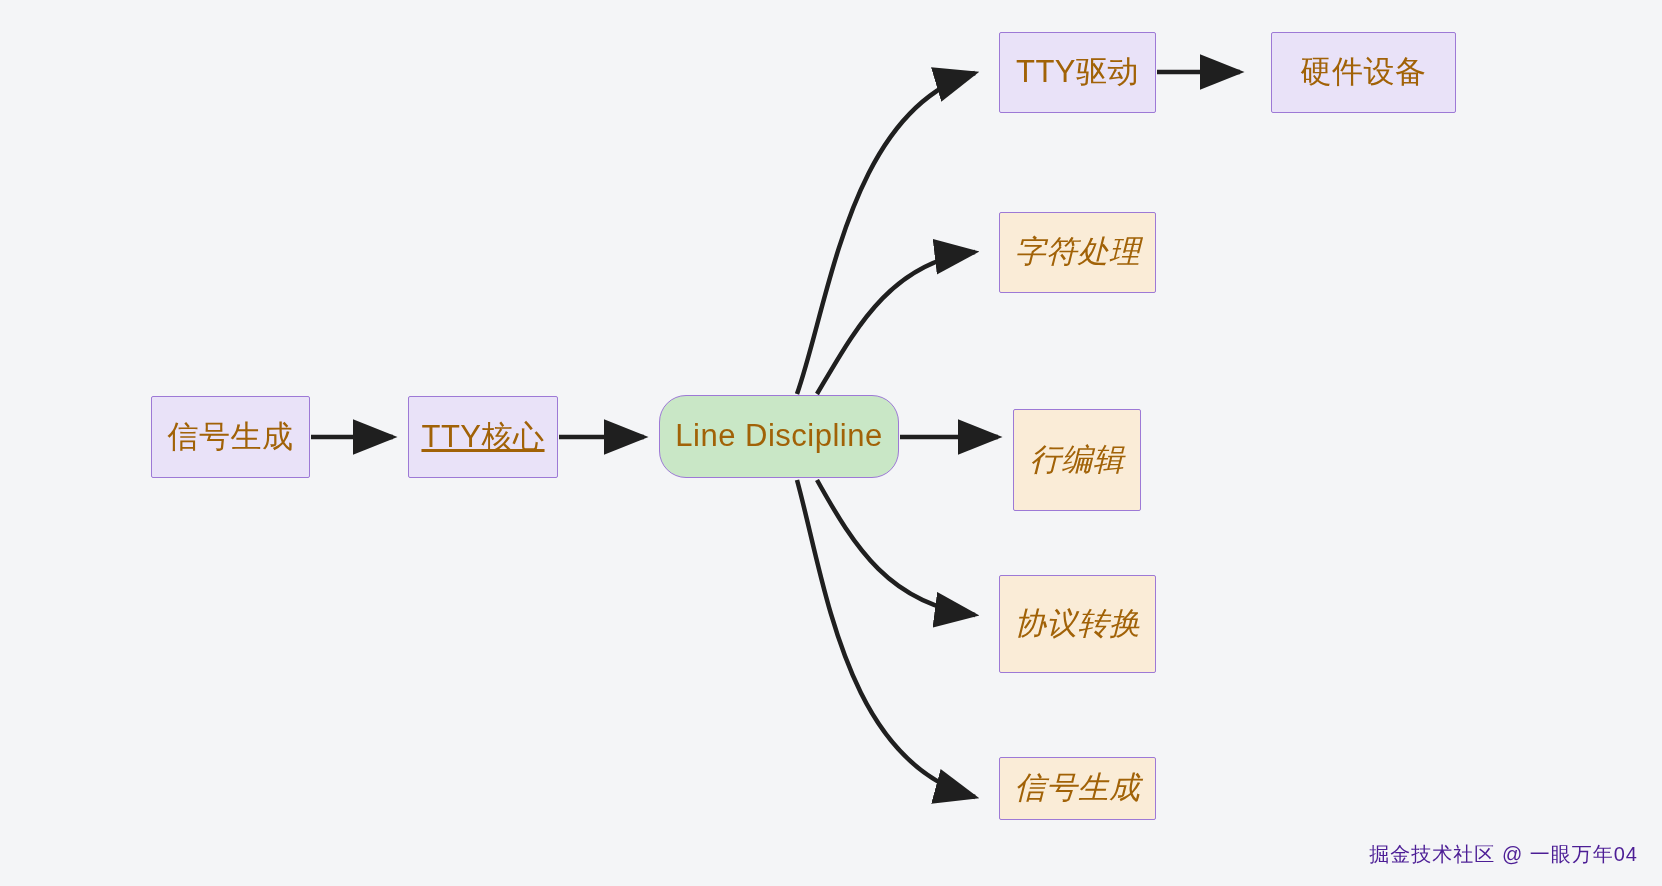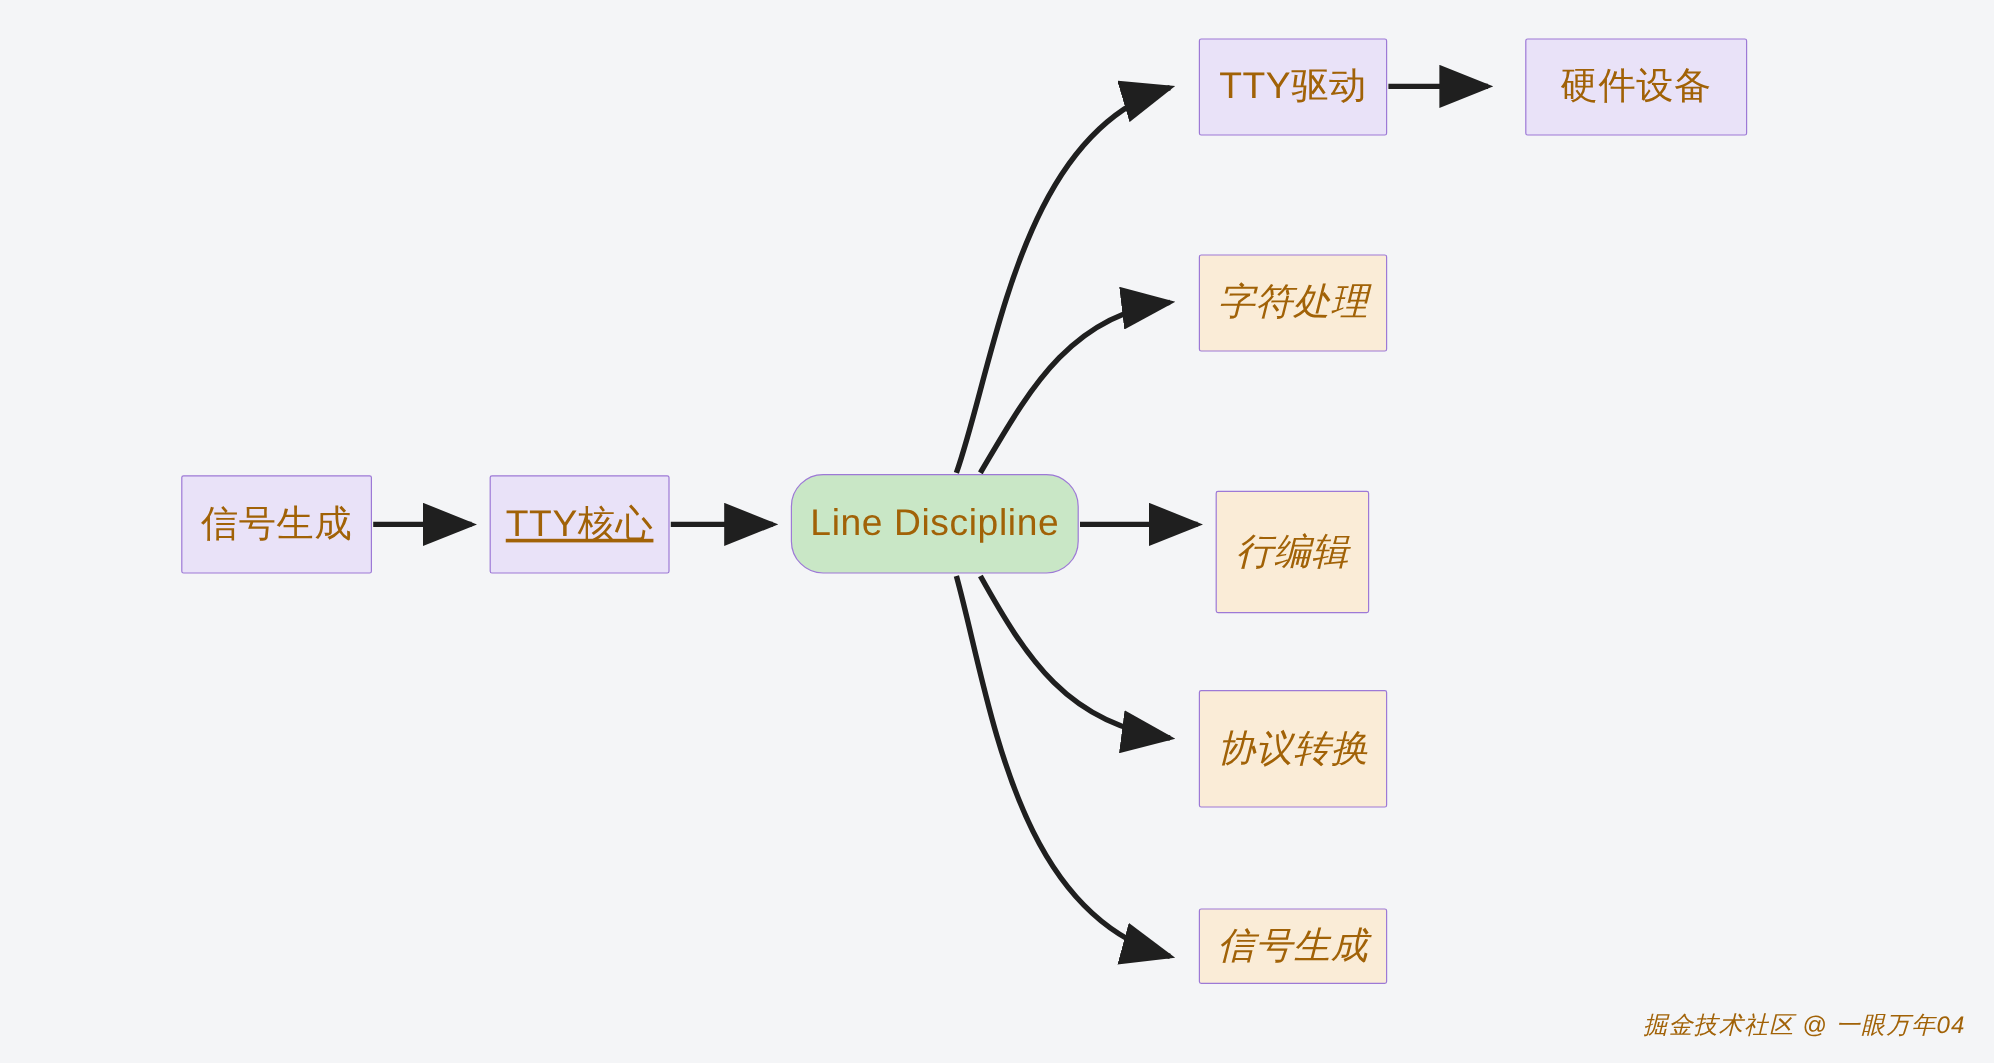--- a/index.html
+++ b/index.html
@@ -44,25 +44,24 @@
     display: block;
     white-space: nowrap;
   }
   .cjk { font-size: 31px; }
   .latin { font-size: 31px; }
   #watermark {
     position: absolute;
     right: 24px;
     bottom: 18px;
     font-size: 20px;
-    color: #a16207;
+    color: #4c1d95;
     letter-spacing: 1px;
     z-index: 5;
     white-space: nowrap;
-    font-style: italic;
   }
 </style>
 </head>
 <body>
 
 <div id="canvas">
 
   <svg id="edge-layer" viewBox="0 0 1662 886" width="1662" height="886" xmlns="http://www.w3.org/2000/svg">
     <defs>
       <marker id="arrowhead" markerWidth="10" markerHeight="8" refX="9" refY="4" orient="auto" markerUnits="strokeWidth">

